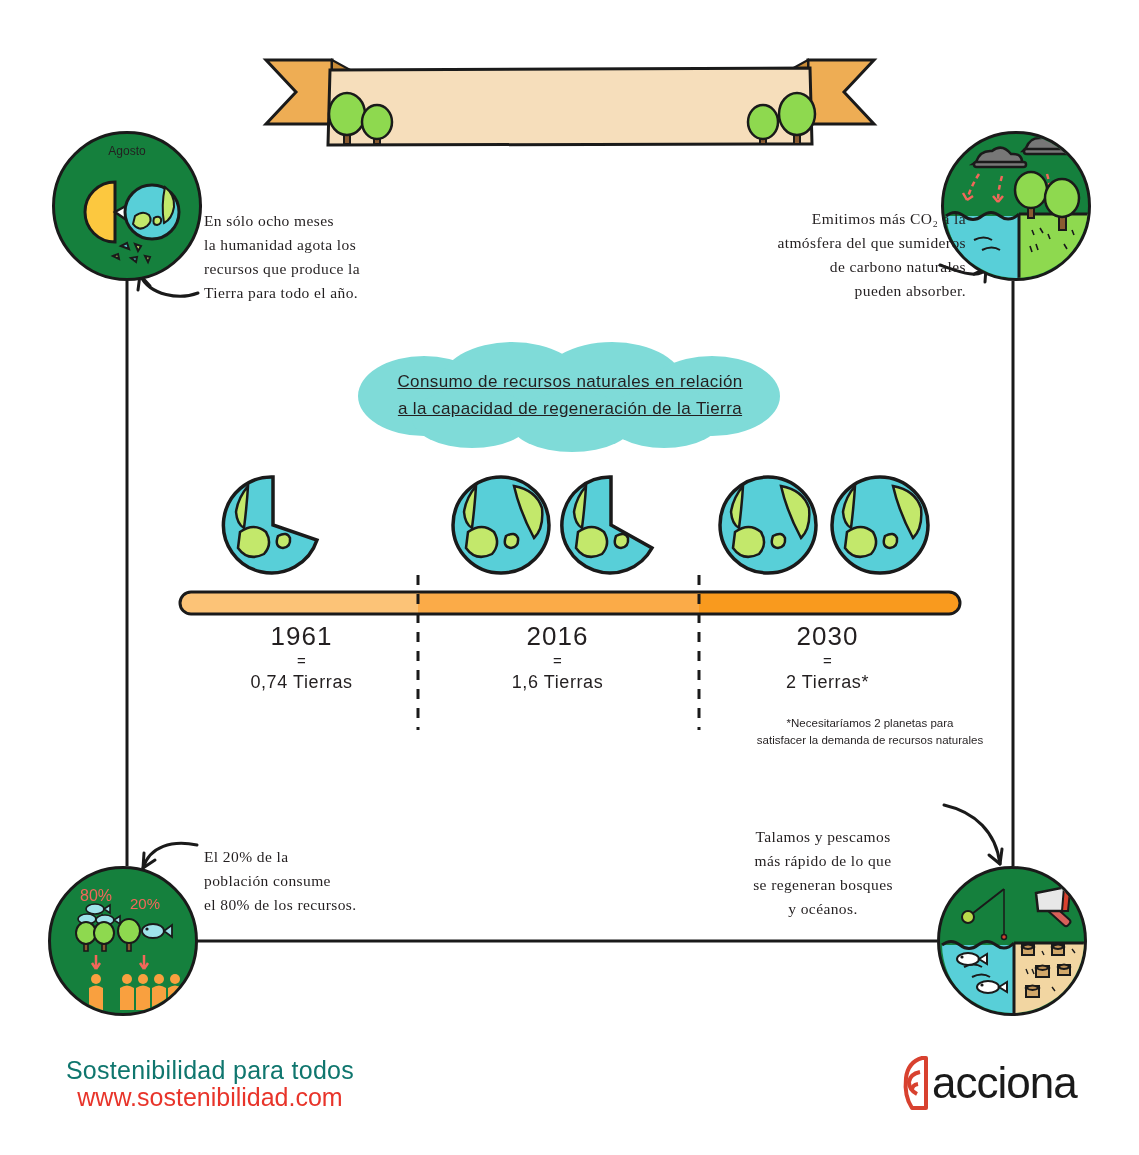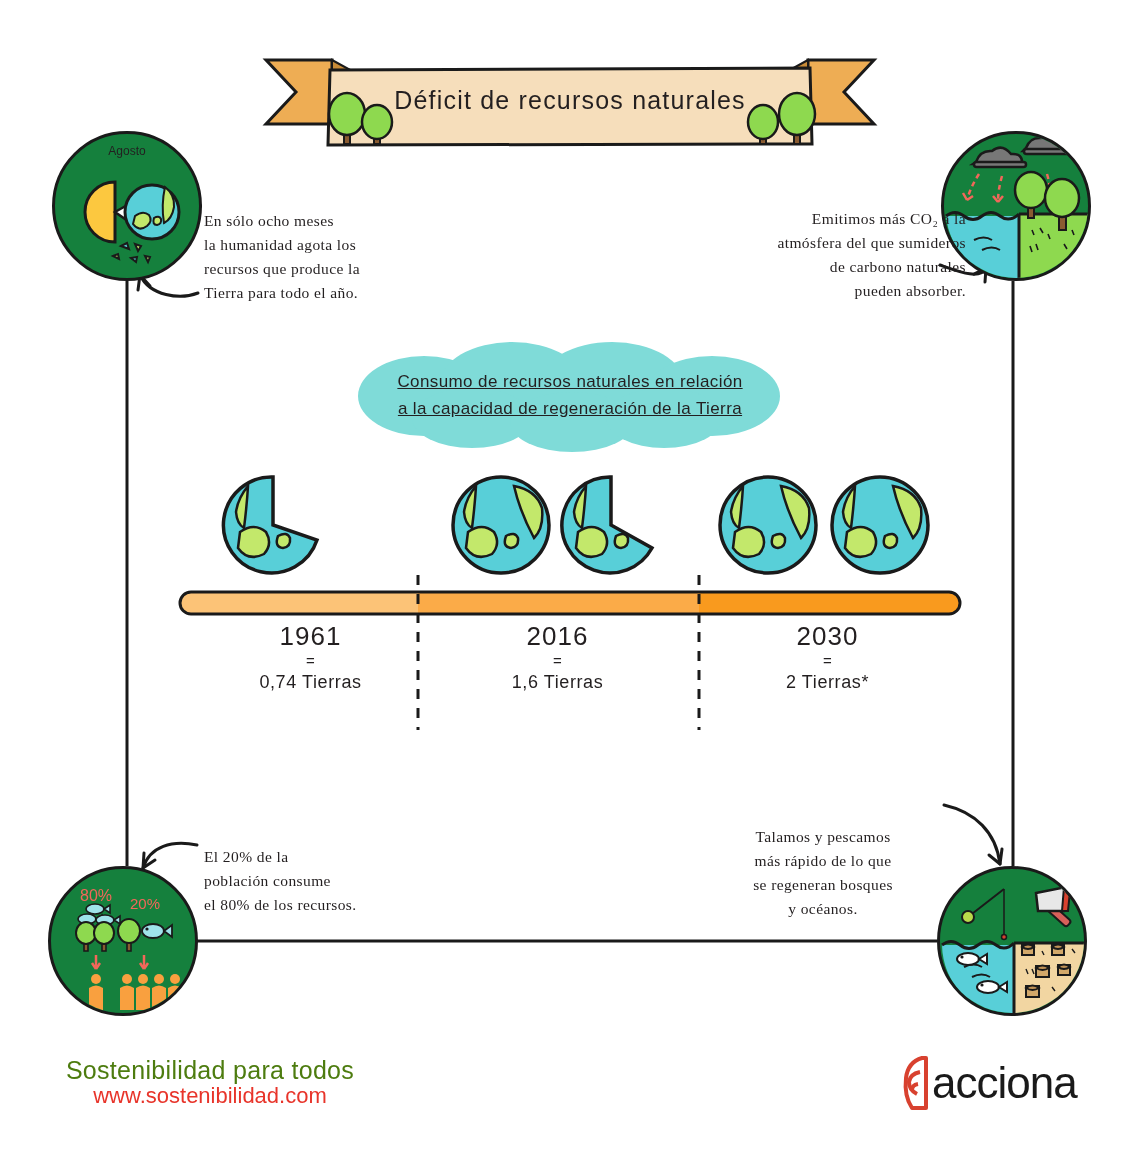--- a/index.html
+++ b/index.html
@@ -60,25 +60,25 @@
   .seg .eq{font-size:15px;line-height:1.3;}
   .seg .earths{font-size:18px;letter-spacing:.6px;line-height:1.4;}
   #footnote{
     position:absolute;left:535px;top:245px;width:330px;text-align:center;
     font-size:11.5px;line-height:1.45;color:#231f20;white-space:pre-line;
     font-family:"Liberation Sans Narrow","Liberation Sans",sans-serif;
   }
   
   #footer-left{left:60px;top:1056px;width:300px;}
   #brand-name{
-    font-size:25px;letter-spacing:.3px;color:#4d7c0f;text-align:center;
+    font-size:25px;letter-spacing:.3px;color:#0f766e;text-align:center;
     font-family:"Liberation Sans Narrow","Liberation Sans",sans-serif;
   }
   #brand-url{
-    font-size:22px;color:#e8342a;text-align:center;margin-top:-2px;
+    font-size:25px;color:#e8342a;text-align:center;margin-top:-2px;
     font-family:"Liberation Sans Narrow","Liberation Sans",sans-serif;
   }
   #footer-right{left:890px;top:1052px;width:180px;height:60px;}
   #acciona-word{
     position:absolute;left:42px;top:6px;font-size:44px;letter-spacing:-1px;
     color:#1a1a1a;font-family:"Liberation Sans",sans-serif;
   }
 </style>
 </head>
 <body>
@@ -124,21 +124,20 @@
       <ellipse cx="121" cy="70" rx="15" ry="17" fill="#8ed94f" stroke="#1a1a1a" stroke-width="2.5"></ellipse>
     </g>
 
     <g>
       <rect x="504" y="78" width="6" height="14" fill="#8a5b31" stroke="#1a1a1a" stroke-width="2"></rect>
       <ellipse cx="507" cy="70" rx="15" ry="17" fill="#8ed94f" stroke="#1a1a1a" stroke-width="2.5"></ellipse>
       <rect x="538" y="74" width="6" height="18" fill="#8a5b31" stroke="#1a1a1a" stroke-width="2"></rect>
       <ellipse cx="541" cy="62" rx="18" ry="21" fill="#8ed94f" stroke="#1a1a1a" stroke-width="2.5"></ellipse>
     </g>
   </svg>
-  <div id="banner-title">Déficit de recursos naturales</div>
 </div>
 
 <div id="circle-tl" class="circle">
   <div class="circle-label">Agosto</div>
   <svg viewBox="0 0 150 150" width="150" height="150">
 
     <path d="M60,48 A30,30 0 1 0 60,108 L60,78 Z" fill="#fcc83f" stroke="#1a1a1a" stroke-width="3"></path>
     <path d="M60,78 L92,60 L88,74 L96,82 L86,96 Z" fill="#ffffff" stroke="#1a1a1a" stroke-width="2.5"></path>
 
     <g>
@@ -393,37 +392,39 @@
       <rect x="521" y="0" width="263" height="26" fill="#f99a1e"></rect>
     </g>
     <rect x="2" y="2" width="780" height="22" rx="11" fill="none" stroke="#1a1a1a" stroke-width="3"></rect>
   </svg>
   <svg class="abs" style="left:0;top:105px;width:800px;height:160px;" viewBox="0 0 800 160">
     <line x1="248" y1="0" x2="248" y2="155" stroke="#1a1a1a" stroke-width="3" stroke-dasharray="10,9"></line>
     <line x1="529" y1="0" x2="529" y2="155" stroke="#1a1a1a" stroke-width="3" stroke-dasharray="10,9"></line>
   </svg>
 
   <div class="seg-labels">
-    <div class="seg" style="left:53px;width:175px;">
+    <div class="seg" style="left:44px;width:175px;">
       <div class="year">1961</div>
       <div class="eq">=</div>
       <div class="earths">0,74 Tierras</div>
     </div>
     <div class="seg" style="left:300px;width:175px;">
       <div class="year">2016</div>
       <div class="eq">=</div>
       <div class="earths">1,6 Tierras</div>
     </div>
     <div class="seg" style="left:570px;width:175px;">
       <div class="year">2030</div>
       <div class="eq">=</div>
       <div class="earths">2 Tierras*</div>
     </div>
   </div>
 
+  <div id="footnote">*Necesitaríamos 2 planetas para
+satisfacer la demanda de recursos naturales</div>
 </div>
 
 <div id="footer-left" class="abs">
   <div id="brand-name">Sostenibilidad para todos</div>
   <div id="brand-url">www.sostenibilidad.com</div>
 </div>
 
 <div id="footer-right" class="abs">
   <svg viewBox="0 0 180 60" width="180" height="60">
     <g fill="none" stroke="#d8412f" stroke-width="4" stroke-linejoin="round">

